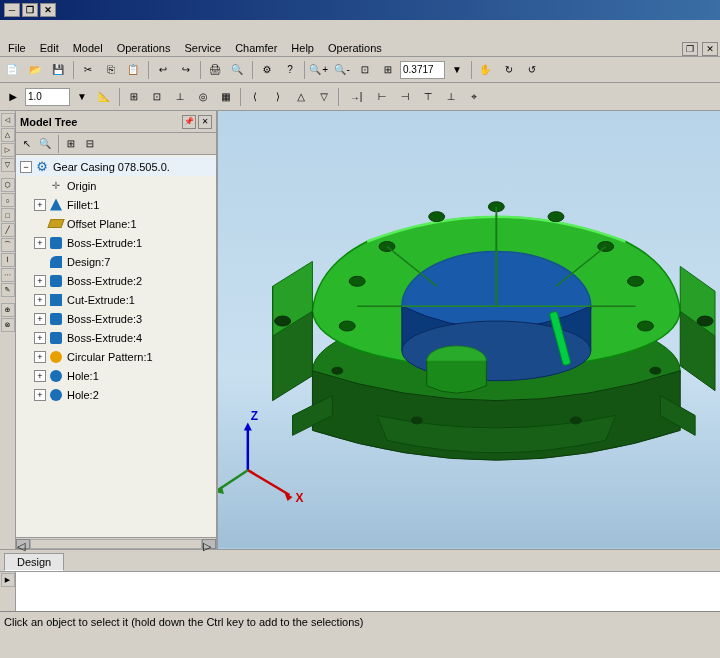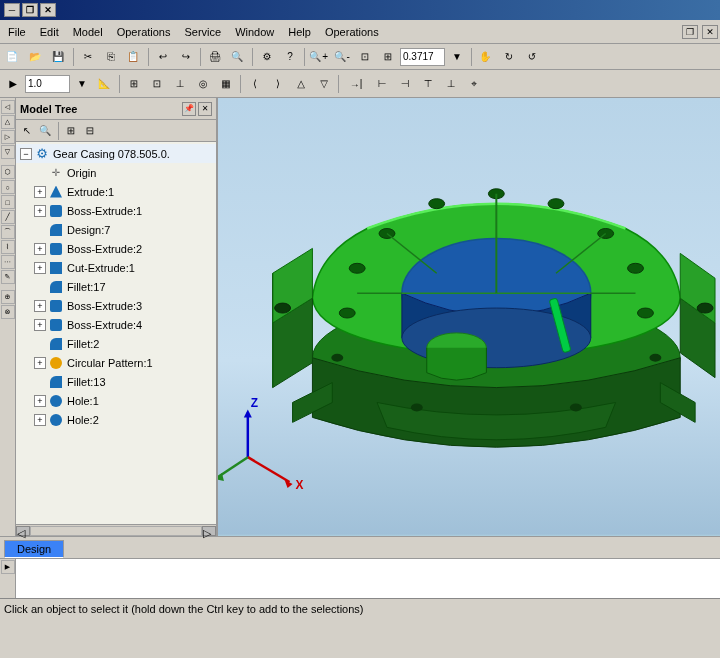--- a/index.html
+++ b/index.html
@@ -24,24 +24,24 @@
     .title-btn {
       width: 16px; height: 14px;
       background: #d4d0c8;
       border: 1px solid #888;
       display: flex; align-items: center; justify-content: center;
       font-size: 9px; cursor: pointer; color: #000;
     }
 
     
     #menu-bar {
-      height: 24px;
-      background: #d4d0c8;
-      display: flex;
-      align-items: center;
+      height: 37px;
+      background: #d4d0c8;
+      display: flex;
+      align-items: flex-end;
       padding: 0 2px;
       border-bottom: 1px solid #999;
       gap: 2px;
     }
     .menu-item {
       padding: 2px 6px;
       cursor: pointer;
       font-size: 11px;
     }
 
@@ -177,21 +177,21 @@
     .tab {
       padding: 2px 12px;
       background: #d4d0c8;
       border: 1px solid #999;
       border-bottom: none;
       cursor: pointer;
       font-size: 11px;
       margin-right: 2px;
     }
     .tab.active {
-      background: #3b82f6;
+      background: #e5e5e5;
       border-bottom: 1px solid white;
     }
 
     
     #properties-area {
       height: 40px;
       background: white;
       border-top: 1px solid #999;
     }
 
@@ -224,21 +224,21 @@
     <div class="title-btn">✕</div>
   </div>
 </div>
 
 <div id="menu-bar">
   <div class="menu-item">File</div>
   <div class="menu-item">Edit</div>
   <div class="menu-item">Model</div>
   <div class="menu-item">Operations</div>
   <div class="menu-item">Service</div>
-  <div class="menu-item">Window</div>
+  <div class="menu-item">Chamfer</div>
   <div class="menu-item">Help</div>
   <div class="menu-item">Operations</div>
   <div style="flex:1"></div>
   <div class="title-btn" style="margin-right:2px;">❐</div>
   <div class="title-btn">✕</div>
 </div>
 
 <div class="toolbar">
   <div class="tb-btn" title="New">📄</div>
   <div class="tb-btn" title="Open">📂</div>
@@ -344,23 +344,31 @@
         <span class="tree-icon icon-origin">✛</span>
         <span class="tree-label">Origin</span>
       </div>
 
       <div class="tree-item">
         <div style="width:12px; margin-right:2px;"></div>
         <div class="expand-btn">+</div>
         <span class="tree-icon">
             <div style="background:#1a6eb5;width:12px;height:12px;clip-path:polygon(50% 0%,100% 100%,0% 100%);"></div>
           </span>
-        <span class="tree-label">Extrude:1</span>
-      </div>
-
+        <span class="tree-label">Fillet:1</span>
+      </div>
+
+      <div class="tree-item">
+        <div style="width:12px; margin-right:2px;"></div>
+        <div style="width:12px; margin-right:2px;"></div>
+        <span class="tree-icon">
+            <div style="background:#c8a020;width:14px;height:9px;transform:skewX(-20deg);border:1px solid #a08010;"></div>
+          </span>
+        <span class="tree-label">Offset Plane:1</span>
+      </div>
 
       <div class="tree-item">
         <div style="width:12px; margin-right:2px;"></div>
         <div class="expand-btn">+</div>
         <span class="tree-icon">
             <div style="background:#1a6eb5;width:12px;height:12px;border-radius:2px;"></div>
           </span>
         <span class="tree-label">Boss-Extrude:1</span>
       </div>
 
@@ -385,74 +393,50 @@
 
       <div class="tree-item">
         <div style="width:12px; margin-right:2px;"></div>
         <div class="expand-btn">+</div>
         <span class="tree-icon">
             <div style="background:#1a6eb5;width:12px;height:12px;"></div>
           </span>
         <span class="tree-label">Cut-Extrude:1</span>
       </div>
 
-      <div class="tree-item">
-        <div style="width:12px; margin-right:2px;"></div>
-        <div style="width:12px; margin-right:2px;"></div>
-        <span class="tree-icon">
-            <div style="background:#1a6eb5;width:12px;height:12px;border-radius:6px 0 0 0;"></div>
-          </span>
-        <span class="tree-label">Fillet:17</span>
-      </div>
 
       <div class="tree-item">
         <div style="width:12px; margin-right:2px;"></div>
         <div class="expand-btn">+</div>
         <span class="tree-icon">
             <div style="background:#1a6eb5;width:12px;height:12px;border-radius:2px;"></div>
           </span>
         <span class="tree-label">Boss-Extrude:3</span>
       </div>
 
       <div class="tree-item">
         <div style="width:12px; margin-right:2px;"></div>
         <div class="expand-btn">+</div>
         <span class="tree-icon">
             <div style="background:#1a6eb5;width:12px;height:12px;border-radius:2px;"></div>
           </span>
         <span class="tree-label">Boss-Extrude:4</span>
       </div>
 
-      <div class="tree-item">
-        <div style="width:12px; margin-right:2px;"></div>
-        <div style="width:12px; margin-right:2px;"></div>
-        <span class="tree-icon">
-            <div style="background:#1a6eb5;width:12px;height:12px;border-radius:6px 0 0 0;"></div>
-          </span>
-        <span class="tree-label">Fillet:2</span>
-      </div>
 
 
       <div class="tree-item">
         <div style="width:12px; margin-right:2px;"></div>
         <div class="expand-btn">+</div>
         <span class="tree-icon">
             <div style="background:#e8a000;width:12px;height:12px;border-radius:50%;"></div>
           </span>
         <span class="tree-label">Circular Pattern:1</span>
       </div>
 
-      <div class="tree-item">
-        <div style="width:12px; margin-right:2px;"></div>
-        <div style="width:12px; margin-right:2px;"></div>
-        <span class="tree-icon">
-            <div style="background:#1a6eb5;width:12px;height:12px;border-radius:6px 0 0 0;"></div>
-          </span>
-        <span class="tree-label">Fillet:13</span>
-      </div>
 
       <div class="tree-item">
         <div style="width:12px; margin-right:2px;"></div>
         <div class="expand-btn">+</div>
         <span class="tree-icon">
             <div style="background:#1a6eb5;width:12px;height:12px;border-radius:50%;"></div>
           </span>
         <span class="tree-label">Hole:1</span>
       </div>
 

